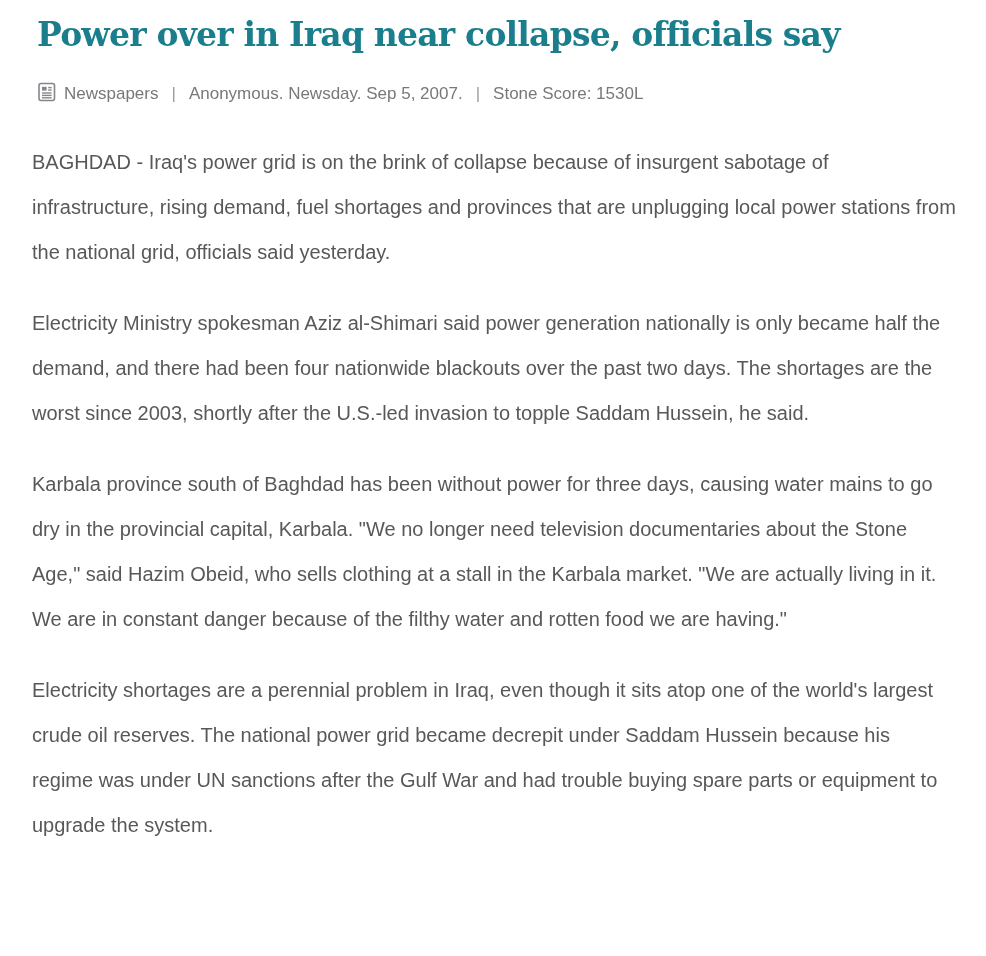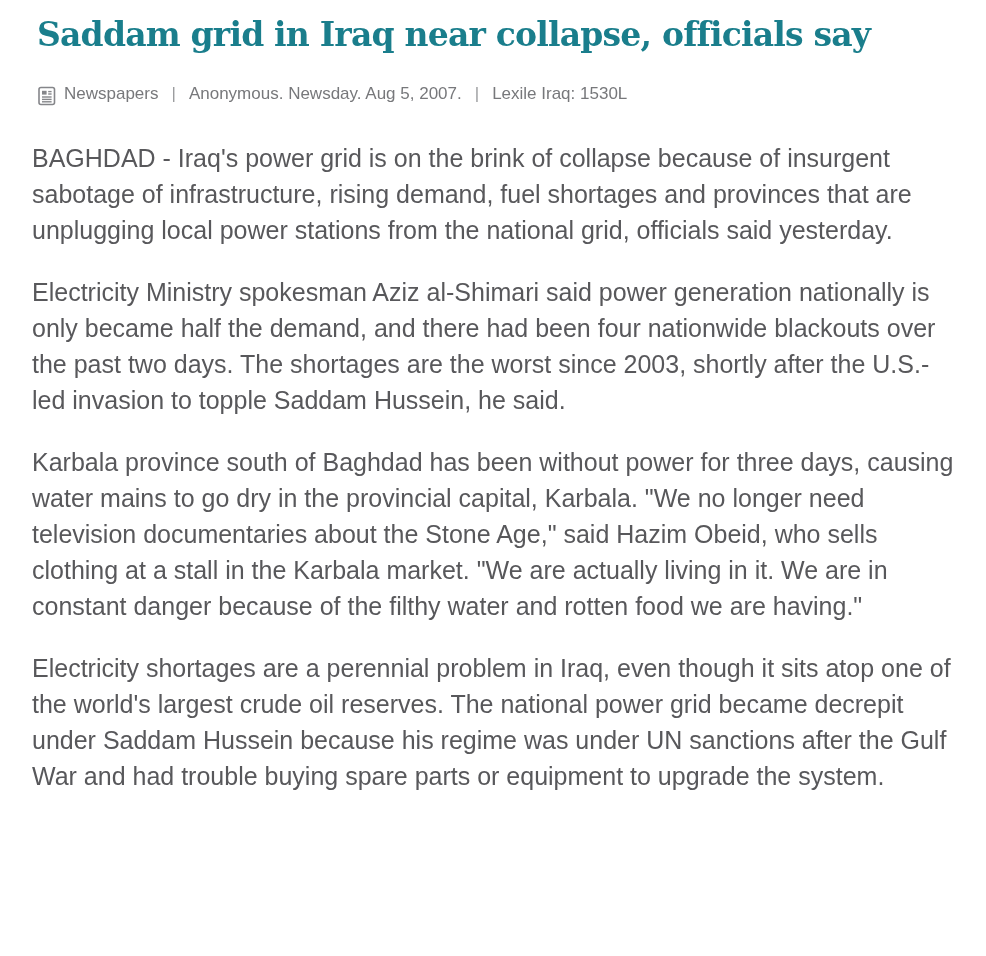--- a/index.html
+++ b/index.html
@@ -19,67 +19,67 @@
     font-weight: 700;
     font-size: 33px;
     line-height: 42px;
     letter-spacing: -0.8px;
     color: #1a7e8c;
     white-space: nowrap;
     margin: 0 0 26px 5px;
   }
   .meta {
     display: flex;
-    align-items: flex-end;
+    align-items: flex-start;
     font-size: 17px;
     line-height: 24px;
     color: #77787b;
     margin: 0 0 34px 6px;
   }
   .meta .icon {
     display: inline-flex;
     align-items: center;
     margin-right: 8px;
   }
   .meta .sep {
     margin: 0 13px;
     color: #9b9c9e;
   }
   .article p {
-    font-size: 25px;
-    line-height: 36px;
+    font-size: 20px;
+    line-height: 45px;
     color: #58585b;
     margin: 0 0 26px 0;
     max-width: 924px;
   }
 </style>
 </head>
 <body>
 
 <div class="page">
 
-  <h1 class="title">Saddam grid in Iraq near collapse, officials say</h1>
+  <h1 class="title">Power over in Iraq near collapse, officials say</h1>
 
   <div class="meta">
     <span class="icon">
       <svg width="18" height="20" viewBox="0 0 18 20" aria-hidden="true">
         <rect x="1" y="1.5" width="15.5" height="17" rx="2" fill="none" stroke="#85868a" stroke-width="1.6"></rect>
         <rect x="4" y="4.8" width="4.6" height="3.8" fill="#85868a"></rect>
         <line x1="10.2" y1="5.6" x2="13.6" y2="5.6" stroke="#85868a" stroke-width="1.4"></line>
         <line x1="10.2" y1="8" x2="13.6" y2="8" stroke="#85868a" stroke-width="1.4"></line>
         <line x1="4" y1="11" x2="13.6" y2="11" stroke="#85868a" stroke-width="1.4"></line>
         <line x1="4" y1="13.4" x2="13.6" y2="13.4" stroke="#85868a" stroke-width="1.4"></line>
         <line x1="4" y1="15.8" x2="13.6" y2="15.8" stroke="#85868a" stroke-width="1.4"></line>
       </svg>
     </span>
     <span>Newspapers</span>
     <span class="sep">|</span>
-    <span>Anonymous. Newsday. Aug 5, 2007.</span>
+    <span>Anonymous. Newsday. Sep 5, 2007.</span>
     <span class="sep">|</span>
-    <span>Lexile Iraq: 1530L</span>
+    <span>Stone Score: 1530L</span>
   </div>
 
   <div class="article">
       <p>BAGHDAD - Iraq's power grid is on the brink of collapse because of insurgent sabotage of infrastructure, rising demand, fuel shortages and provinces that are unplugging local power stations from the national grid, officials said yesterday.</p>
       <p>Electricity Ministry spokesman Aziz al-Shimari said power generation nationally is only became half the demand, and there had been four nationwide blackouts over the past two days. The shortages are the worst since 2003, shortly after the U.S.-led invasion to topple Saddam Hussein, he said.</p>
       <p>Karbala province south of Baghdad has been without power for three days, causing water mains to go dry in the provincial capital, Karbala. "We no longer need television documentaries about the Stone Age," said Hazim Obeid, who sells clothing at a stall in the Karbala market. "We are actually living in it. We are in constant danger because of the filthy water and rotten food we are having."</p>
       <p>Electricity shortages are a perennial problem in Iraq, even though it sits atop one of the world's largest crude oil reserves. The national power grid became decrepit under Saddam Hussein because his regime was under UN sanctions after the Gulf War and had trouble buying spare parts or equipment to upgrade the system.</p>
     </div>
 
 </div>

